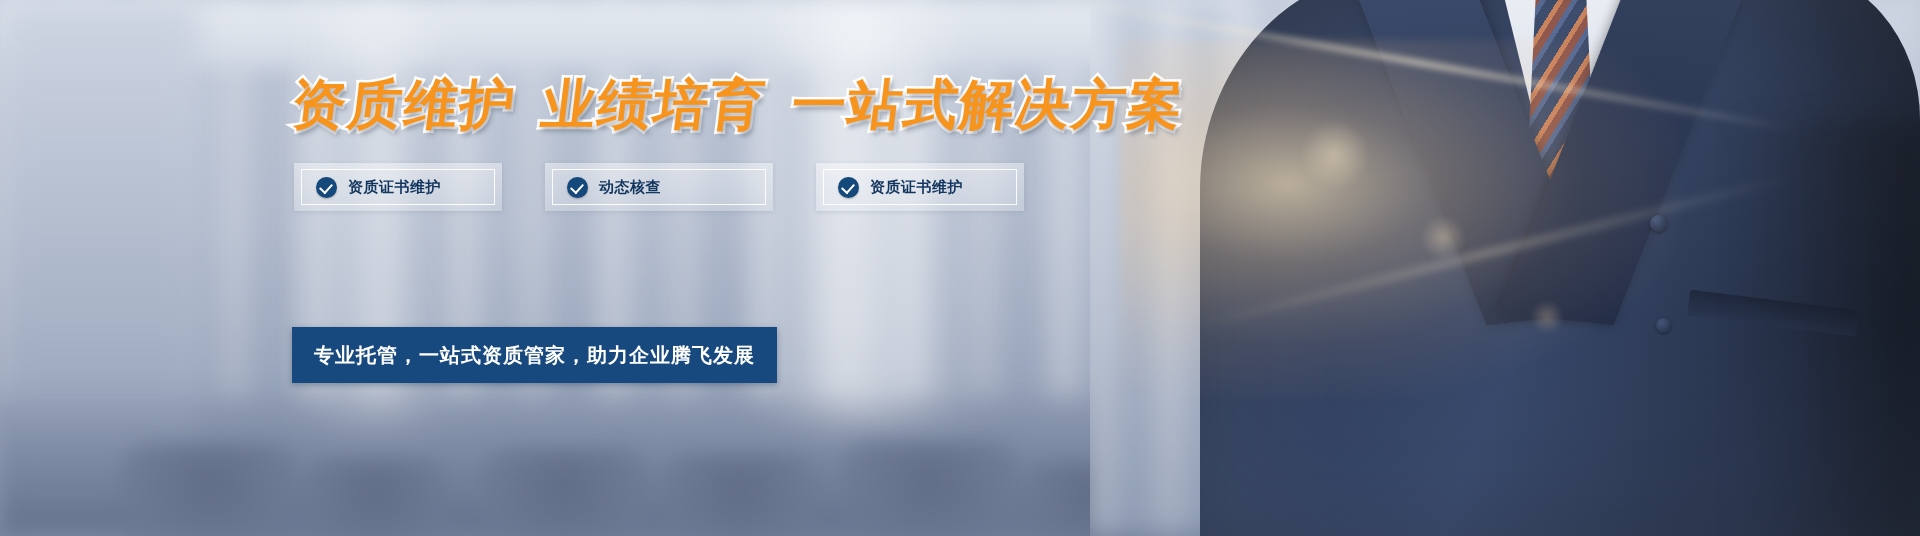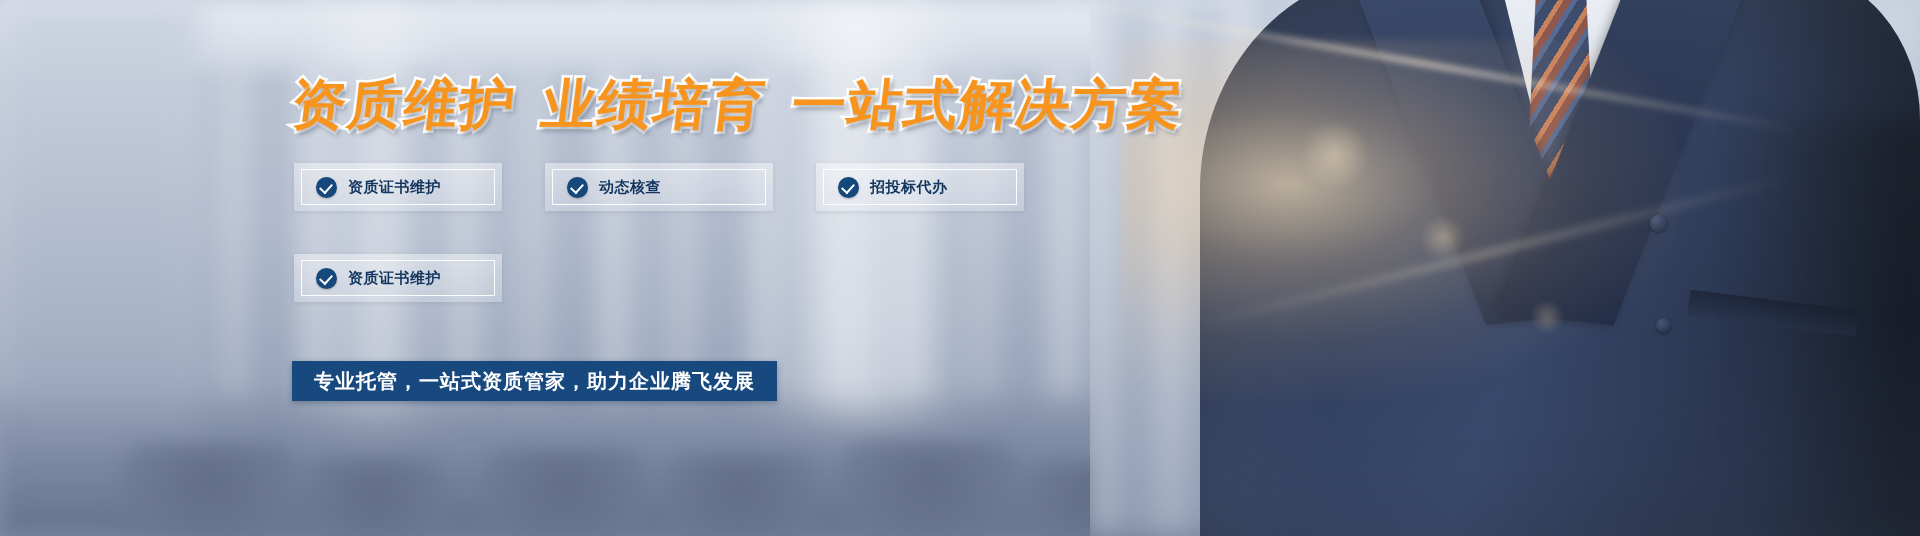--- a/index.html
+++ b/index.html
@@ -211,25 +211,24 @@
   }
   .cell-label{
     color:#13365F;font-size:15px;font-weight:bold;
     white-space:nowrap;letter-spacing:.5px;
     font-family:"DejaVu Sans","Liberation Sans",sans-serif;
   }
 
   
   .tagline{
     position:absolute;left:292px;top:327px;
-    height:40px;padding:0 22px;
+    height:40px;padding:8px 22px;
     background:#17497E;
     display:flex;align-items:center;
     box-shadow:0 2px 6px rgba(20,40,70,.35);
-    margin-top:34px;
   }
   .tagline-text{
     color:#ffffff;font-size:20px;font-weight:bold;letter-spacing:1px;
     white-space:nowrap;
     font-family:"DejaVu Sans","Liberation Sans",sans-serif;
   }
 </style>
 </head>
 <body>
 
@@ -284,24 +283,20 @@
       <div class="cell">
         <span class="ck"></span>
         <span class="cell-label">资质证书维护</span>
       </div>
 
       <div class="cell">
         <span class="ck"></span>
         <span class="cell-label">动态核查</span>
       </div>
 
-      <div class="cell">
-        <span class="ck"></span>
-        <span class="cell-label">招投标代办</span>
-      </div>
 
       <div class="cell">
         <span class="ck"></span>
         <span class="cell-label">资质证书维护</span>
       </div>
 
 
 
     </div>
 

